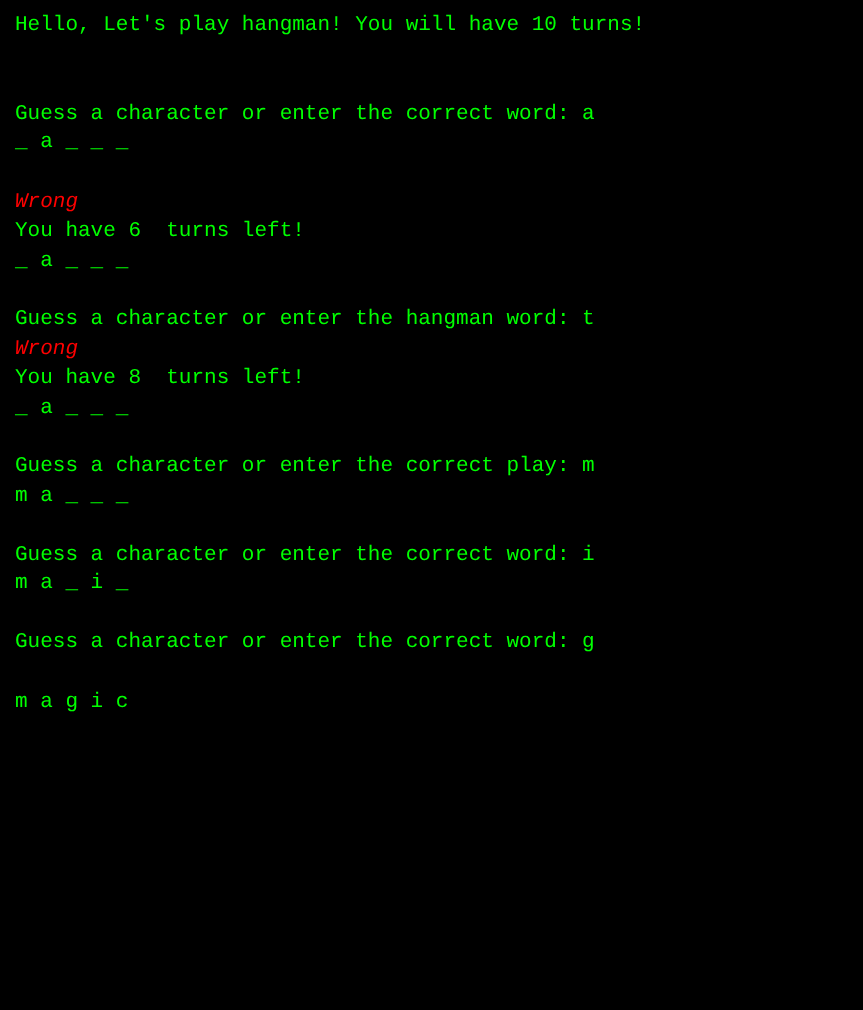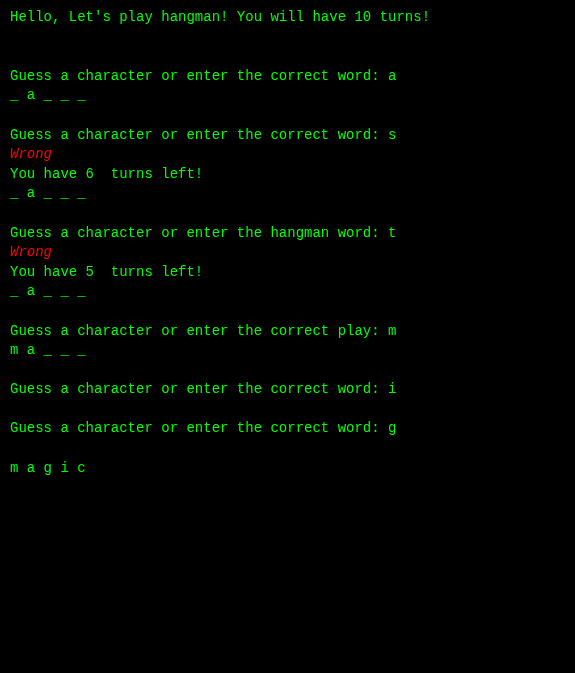--- a/index.html
+++ b/index.html
@@ -38,31 +38,31 @@
 </head>
 <body>
 
 <div id="terminal">
     <span class="terminal-line">Hello, Let's play hangman! You will have 10 turns!</span>
     <span class="terminal-line empty-line">&nbsp;</span>
     <span class="terminal-line empty-line">&nbsp;</span>
     <span class="terminal-line">Guess a character or enter the correct word: a</span>
     <span class="terminal-line">_ a _ _ _</span>
     <span class="terminal-line empty-line">&nbsp;</span>
-    <span class="terminal-line">Guess a character or enter the correct word: s</span>
     <span class="terminal-line wrong-text">Wrong</span>
     <span class="terminal-line">You have 6  turns left!</span>
     <span class="terminal-line">_ a _ _ _</span>
     <span class="terminal-line empty-line">&nbsp;</span>
     <span class="terminal-line">Guess a character or enter the hangman word: t</span>
     <span class="terminal-line wrong-text">Wrong</span>
-    <span class="terminal-line">You have 5  turns left!</span>
+    <span class="terminal-line">You have 8  turns left!</span>
     <span class="terminal-line">_ a _ _ _</span>
     <span class="terminal-line empty-line">&nbsp;</span>
     <span class="terminal-line">Guess a character or enter the correct play: m</span>
     <span class="terminal-line">m a _ _ _</span>
     <span class="terminal-line empty-line">&nbsp;</span>
     <span class="terminal-line">Guess a character or enter the correct word: i</span>
+    <span class="terminal-line">m a _ i _</span>
     <span class="terminal-line empty-line">&nbsp;</span>
     <span class="terminal-line">Guess a character or enter the correct word: g</span>
     <span class="terminal-line empty-line">&nbsp;</span>
     <span class="terminal-line">m a g i c</span>
   </div>
 
 </body></html>

